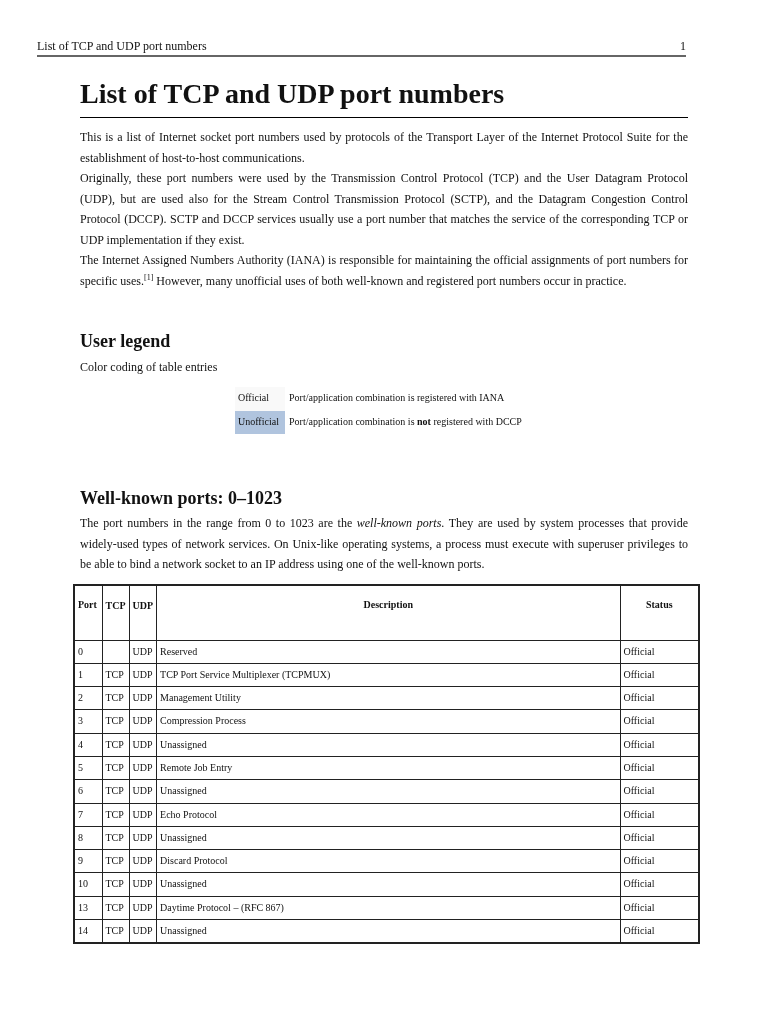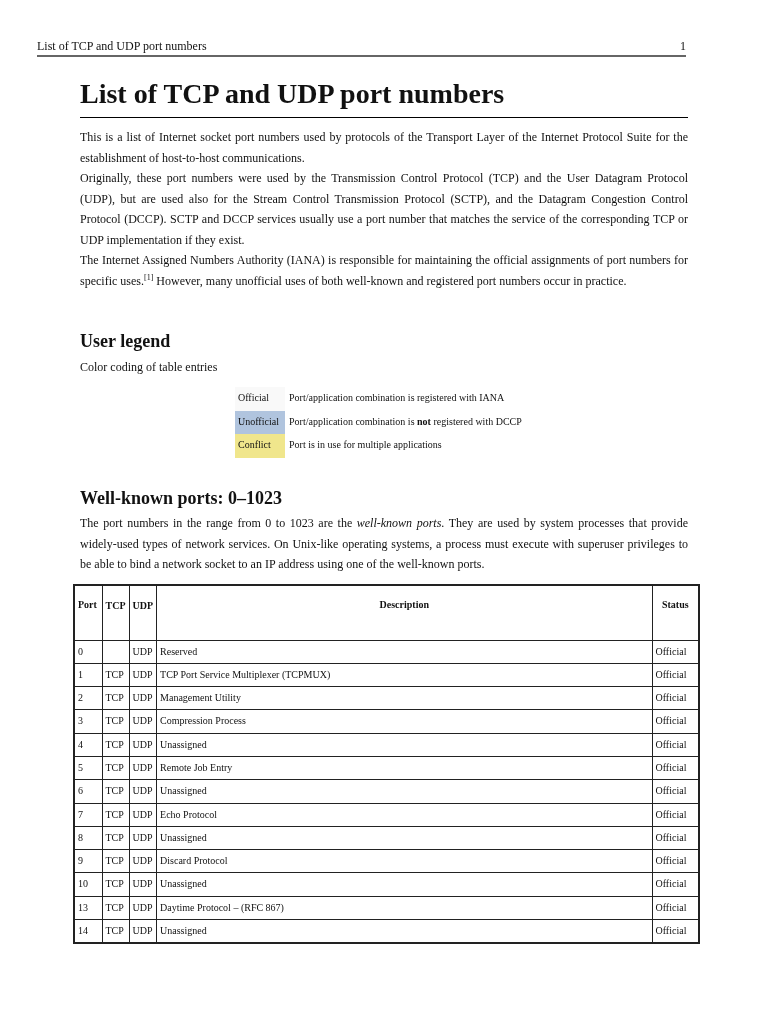--- a/index.html
+++ b/index.html
@@ -44,21 +44,21 @@
   table.ports th, table.ports td {
     border: 1px solid #222; padding: 0 3px; text-align: left;
     vertical-align: top; box-sizing: border-box;
   }
   table.ports th { font-weight: bold; padding-top: 13px; }
   table.ports td { height: 23.3px; padding-top: 5px; }
   table.ports tr.head-row th { height: 55px; }
   .c-port { width: 28px; }
   .c-tcp { width: 25px; }
   .c-udp { width: 27px; }
-  .c-status { width: 47px; }
+  .c-status { width: 79px; }
   .th-center { text-align: center !important; }
   .th-sub { padding-top: 14px !important; }
 </style>
 </head>
 <body>
 
 <div class="running-header">
   <span class="left">List of TCP and UDP port numbers</span>
   <span class="right">1</span>
 </div>
@@ -74,24 +74,20 @@
 
 <table class="legend">
   <tbody>
       <tr>
     <td class="sw" style="background:#f9f9f9">Official</td>
     <td class="desc"><span>Port/application combination is registered with IANA</span></td>
   </tr>
   <tr>
     <td class="sw" style="background:#b0c4de">Unofficial</td>
     <td class="desc"><span>Port/application combination is </span><b>not</b><span> registered with DCCP</span></td>
-  </tr>
-  <tr>
-    <td class="sw" style="background:#f0e68c">Conflict</td>
-    <td class="desc"><span>Port is in use for multiple applications</span></td>
   </tr>
 </tbody>
   </table>
 
 <h2 class="h2" style="top:487px;">Well-known ports: 0–1023</h2>
 <p class="para" style="top:513px;"><span>The port numbers in the range from 0 to 1023 are the </span><i>well-known ports</i><span>. They are used by system processes that provide widely-used types of network services. On Unix-like operating systems, a process must execute with superuser privileges to be able to bind a network socket to an IP address using one of the well-known ports.</span></p>
 
 <table class="ports">
   <thead>
     <tr class="head-row">

